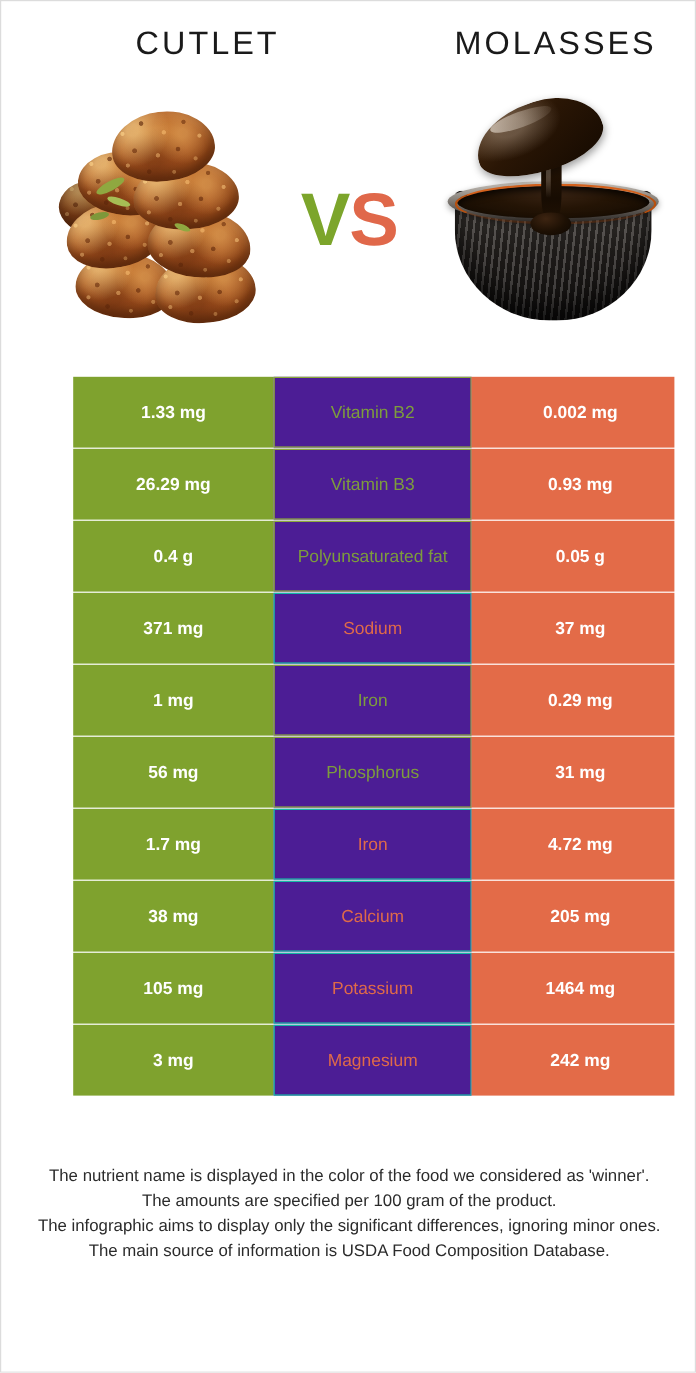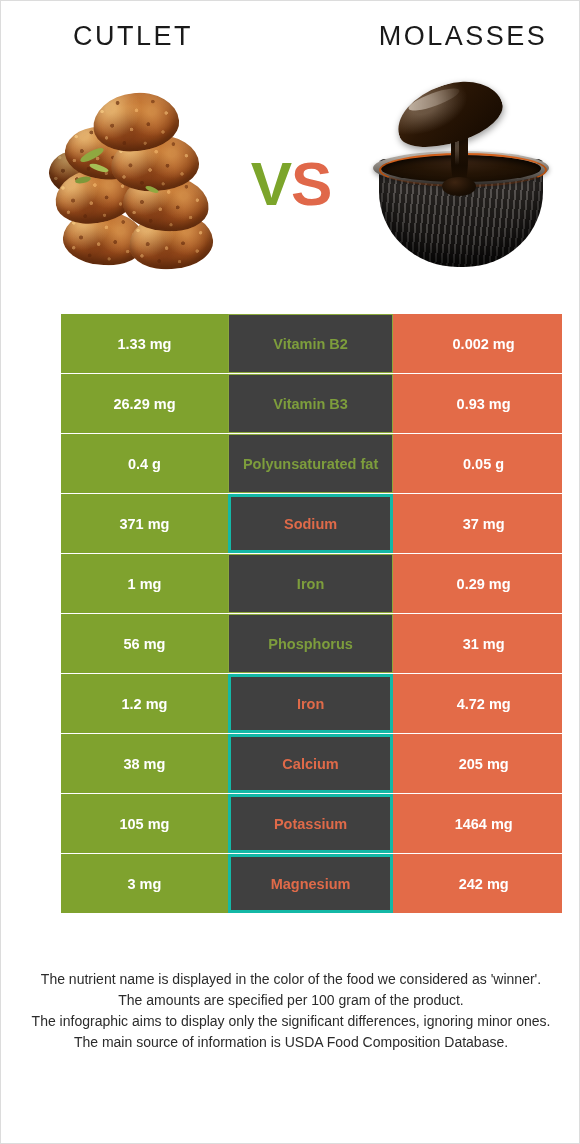--- a/index.html
+++ b/index.html
@@ -29,21 +29,21 @@
   .title {
     position: absolute;
     top: 20px;
     font-size: 27px;
     font-weight: 300;
     letter-spacing: 2.5px;
     color: #1a1a1a;
     text-transform: uppercase;
     white-space: nowrap;
   }
-  .title-left  { left: 0; width: 232px; text-align: center; margin-left: 16px; }
+  .title-left  { left: 0; width: 232px; text-align: right; }
   .title-right { right: 0; width: 232px; text-align: center; }
 
   .vs {
     position: absolute;
     left: 232px;
     top: 152px;
     width: 116px;
     text-align: center;
     font-size: 62px;
     font-weight: 700;
@@ -231,26 +231,26 @@
     box-sizing: border-box;
   }
   .cell-left {
     width: 181px;
     background: #7FA22E;
     color: #ffffff;
     margin-left: 41px;
   }
   .cell-mid {
     width: 179px;
-    background: #404040;
-    font-weight: 700;
+    background: #4c1d95;
+    font-weight: 400;
     font-size: 14.5px;
   }
   .cell-mid.win-left  { border: 1px solid #8AA83B; color: #7D9D3C; }
-  .cell-mid.win-right { border: 3px solid #14b8a6; color: #DF6A49; }
+  .cell-mid.win-right { border: 1px solid #14b8a6; color: #DF6A49; }
   .cell-right {
     width: 182px;
     background: #E36B48;
     color: #ffffff;
     padding-left: 12px;
   }
 
   
   .footer {
     position: absolute;
@@ -336,21 +336,21 @@
         <div class="cell cell-left">1 mg</div>
         <div class="cell cell-mid win-left">Iron</div>
         <div class="cell cell-right">0.29 mg</div>
       </div>
       <div class="row">
         <div class="cell cell-left">56 mg</div>
         <div class="cell cell-mid win-left">Phosphorus</div>
         <div class="cell cell-right">31 mg</div>
       </div>
       <div class="row">
-        <div class="cell cell-left">1.2 mg</div>
+        <div class="cell cell-left">1.7 mg</div>
         <div class="cell cell-mid win-right">Iron</div>
         <div class="cell cell-right">4.72 mg</div>
       </div>
       <div class="row">
         <div class="cell cell-left">38 mg</div>
         <div class="cell cell-mid win-right">Calcium</div>
         <div class="cell cell-right">205 mg</div>
       </div>
       <div class="row">
         <div class="cell cell-left">105 mg</div>

